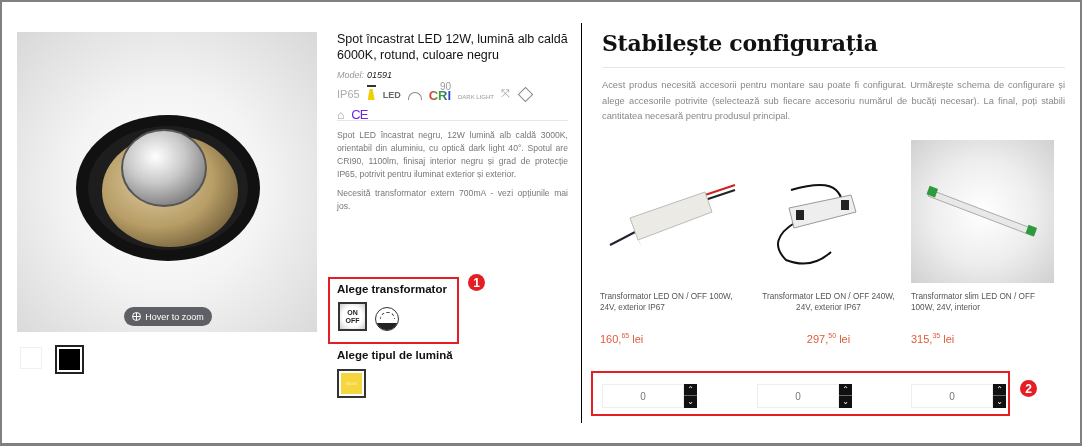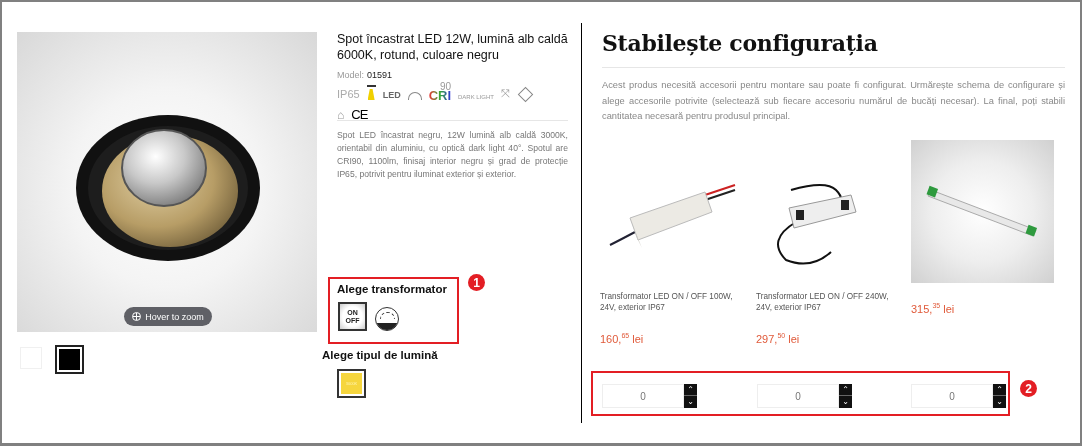--- a/index.html
+++ b/index.html
@@ -17,35 +17,35 @@
   .zoom-pill .ic { width: 9px; height: 9px; border: 1px solid #fff; border-radius: 50%; position: relative; }
   .zoom-pill .ic::before { content: ""; position: absolute; left: 3px; top: 0; width: 1px; height: 7px; background: #fff; }
   .zoom-pill .ic::after { content: ""; position: absolute; left: 0; top: 3px; width: 7px; height: 1px; background: #fff; }
   .swatch-white { position: absolute; left: 20px; top: 347px; width: 22px; height: 22px; border: 1px solid #f0f0f0; background: #fff; }
   .swatch-black { position: absolute; left: 55px; top: 345px; width: 29px; height: 29px; border: 2px solid #222; padding: 2px; background: #fff; }
   .swatch-black span { display: block; width: 100%; height: 100%; background: #000; }
 
   
   .info { position: absolute; left: 337px; top: 31px; width: 231px; }
   .title { font-size: 12.5px; line-height: 16px; color: #111; }
-  .model { margin-top: 7px; font-size: 9px; color: #999; }
+  .model { margin-top: 7px; font-size: 9px; color: #999; font-style: italic; }
   .model b { color: #222; font-weight: normal; margin-left: 3px; }
   .icons { margin-top: 2px; display: flex; flex-wrap: wrap; align-items: flex-end; gap: 7px; width: 210px; height: 32px; font-size: 9px; color: #999; }
   .icons .ip { font-size: 11px; color: #aaa; }
   .icons .beam { width: 9px; height: 15px; border-top: 2px solid #333; position: relative; }
   .icons .beam::after { content: ""; position: absolute; left: 1px; bottom: 0; width: 7px; height: 11px; background: #f0d000; clip-path: polygon(30% 0, 70% 0, 100% 100%, 0 100%); }
   .icons .led { font-size: 9px; font-weight: bold; color: #666; line-height: 9px; }
   .icons .dim { width: 14px; height: 8px; border: 1px solid #888; border-bottom: none; border-radius: 8px 8px 0 0; }
   .icons .cri { display: flex; flex-direction: column; align-items: flex-end; line-height: 9px; font-size: 10px; color: #999; }
   .icons .cri span:last-child { font-weight: bold; font-size: 13px; background: linear-gradient(90deg,#e33,#3a3,#33d); -webkit-background-clip: text; color: transparent; }
   .icons .dark { font-size: 6px; line-height: 6px; color: #999; }
   .icons .adj { font-size: 11px; color: #999; }
   .icons .cls { width: 11px; height: 11px; border: 1px solid #888; transform: rotate(45deg); margin: 0 3px; }
   .icons .house { font-size: 12px; color: #999; }
-  .icons .ce { font-size: 13px; color: #000000; letter-spacing: -1px; }
+  .icons .ce { font-size: 13px; color: #6d28d9; letter-spacing: -1px; }
   .sep { margin-top: 6px; height: 1px; background: #e6e6e6; }
   .desc { margin-top: 8px; font-size: 8.6px; line-height: 13px; color: #777; text-align: justify; }
   .desc p { margin-bottom: 6px; }
   .box1 { position: absolute; left: 328px; top: 277px; width: 131px; height: 67px; border: 2px solid #e31e24; }
   .badge { position: absolute; width: 17px; height: 17px; border-radius: 50%; background: #e31e24; color: #fff; font-size: 12px; font-weight: bold; display: flex; align-items: center; justify-content: center; }
   .sec-label { position: absolute; font-size: 11.5px; font-weight: bold; color: #111; }
   .onoff { position: absolute; left: 338px; top: 302px; width: 29px; height: 29px; border: 2px solid #333; background: radial-gradient(#fff 55%, #ccc); font-size: 7px; font-weight: bold; display: flex; flex-direction: column; align-items: center; justify-content: center; line-height: 8px; }
   .dim-icon { position: absolute; left: 375px; top: 307px; width: 24px; height: 24px; border: 1.5px solid #333; border-radius: 50%; overflow: hidden; background: #fff; }
   .dim-icon::after { content: ""; position: absolute; left: 0; bottom: 0; width: 100%; height: 7px; background: #222; }
   .dim-icon::before { content: ""; position: absolute; left: 4px; top: 4px; width: 13px; height: 6px; border: 1px dashed #444; border-bottom: none; border-radius: 7px 7px 0 0; }
@@ -121,33 +121,34 @@
       </span>
     <span class="dark">DARK LIGHT</span>
     <span class="adj">⤧</span>
     <span class="cls"></span>
     <span class="house">⌂</span>
     <span class="ce">CE</span>
   </div>
   <div class="sep"></div>
   <div class="desc">
     <p>Spot LED încastrat negru, 12W lumină alb caldă 3000K, orientabil din aluminiu, cu optică dark light 40°. Spotul are CRI90, 1100lm, finisaj interior negru și grad de protecție IP65, potrivit pentru iluminat exterior și exterior.</p>
+    <p>Necesită transformator extern 700mA - vezi opțiunile mai jos.</p>
   </div>
 </div>
 
 <div class="box1"></div>
 <div class="badge" style="left:468px; top:274px;">1</div>
 <div class="sec-label" style="left:337px; top:283px;text-align:center;">Alege transformator</div>
 <div class="onoff">
   <span>ON</span>
   <span>OFF</span>
 </div>
 <div class="dim-icon"></div>
 
-<div class="sec-label" style="left:322px; top:349px;">Alege tipul de lumină</div>
+<div class="sec-label" style="left:337px; top:349px;">Alege tipul de lumină</div>
 <div class="light-swatch">
     <span>3000K</span>
   </div>
 
 <div class="cfg-title">Stabilește configurația</div>
 <div class="cfg-sep"></div>
 <div class="cfg-desc">Acest produs necesită accesorii pentru montare sau poate fi configurat. Urmărește schema de configurare și alege accesorile potrivite (selectează sub fiecare accesoriu numărul de bucăți necesar). La final, poți stabili cantitatea necesară pentru produsul principal.</div>
 
 <div class="prod" style="left:600px;">
   <div class="prod-img">
@@ -158,21 +159,21 @@
       <polygon points="30,78 105,52 112,72 38,100" fill="#eceae4" stroke="#bbb"></polygon>
       <polygon points="30,78 38,100 42,108 33,86" fill="#cfcdc7"></polygon>
     </svg>
   </div>
   <div class="prod-name">Transformator LED ON / OFF 100W, 24V, exterior IP67</div>
   <div class="prod-price">
     <span>160,</span><sup>65</sup> <span>lei</span>
   </div>
 </div>
 
-<div class="prod" style="left:756px;">
+<div class="prod" style="left:756px;text-align:center;">
   <div class="prod-img">
     <svg width="143" height="143" viewBox="0 0 143 143">
       <path d="M35 50 Q70 40 80 50 Q90 60 82 70" stroke="#111" stroke-width="2" fill="none"></path>
       <path d="M40 82 Q10 100 30 120 Q55 130 75 112" stroke="#111" stroke-width="2" fill="none"></path>
       <polygon points="33,68 95,55 100,72 38,88" fill="#eeeeee" stroke="#999"></polygon>
       <rect x="40" y="70" width="8" height="10" fill="#222"></rect>
       <rect x="85" y="60" width="8" height="10" fill="#222"></rect>
     </svg>
   </div>
   <div class="prod-name">Transformator LED ON / OFF 240W, 24V, exterior IP67</div>
@@ -182,20 +183,21 @@
 </div>
 
 <div class="prod" style="left:911px;">
   <div class="prod-img grey">
     <svg width="143" height="143" viewBox="0 0 143 143">
       <polygon points="20,50 125,90 122,96 17,56" fill="#e8e8e8" stroke="#aaa"></polygon>
       <rect x="17" y="47" width="9" height="9" fill="#2e9a3e" transform="rotate(20 21 51)"></rect>
       <rect x="116" y="86" width="9" height="9" fill="#2e9a3e" transform="rotate(20 120 90)"></rect>
     </svg>
   </div>
+  <div class="prod-name">Transformator slim LED ON / OFF 100W, 24V, interior</div>
   <div class="prod-price">
     <span>315,</span><sup>35</sup> <span>lei</span>
   </div>
 </div>
 
 <div class="box2"></div>
 <div class="badge" style="left:1020px; top:380px;">2</div>
 
 <div class="qty" style="left:602px;">
   <input type="text" value="0" style="">

